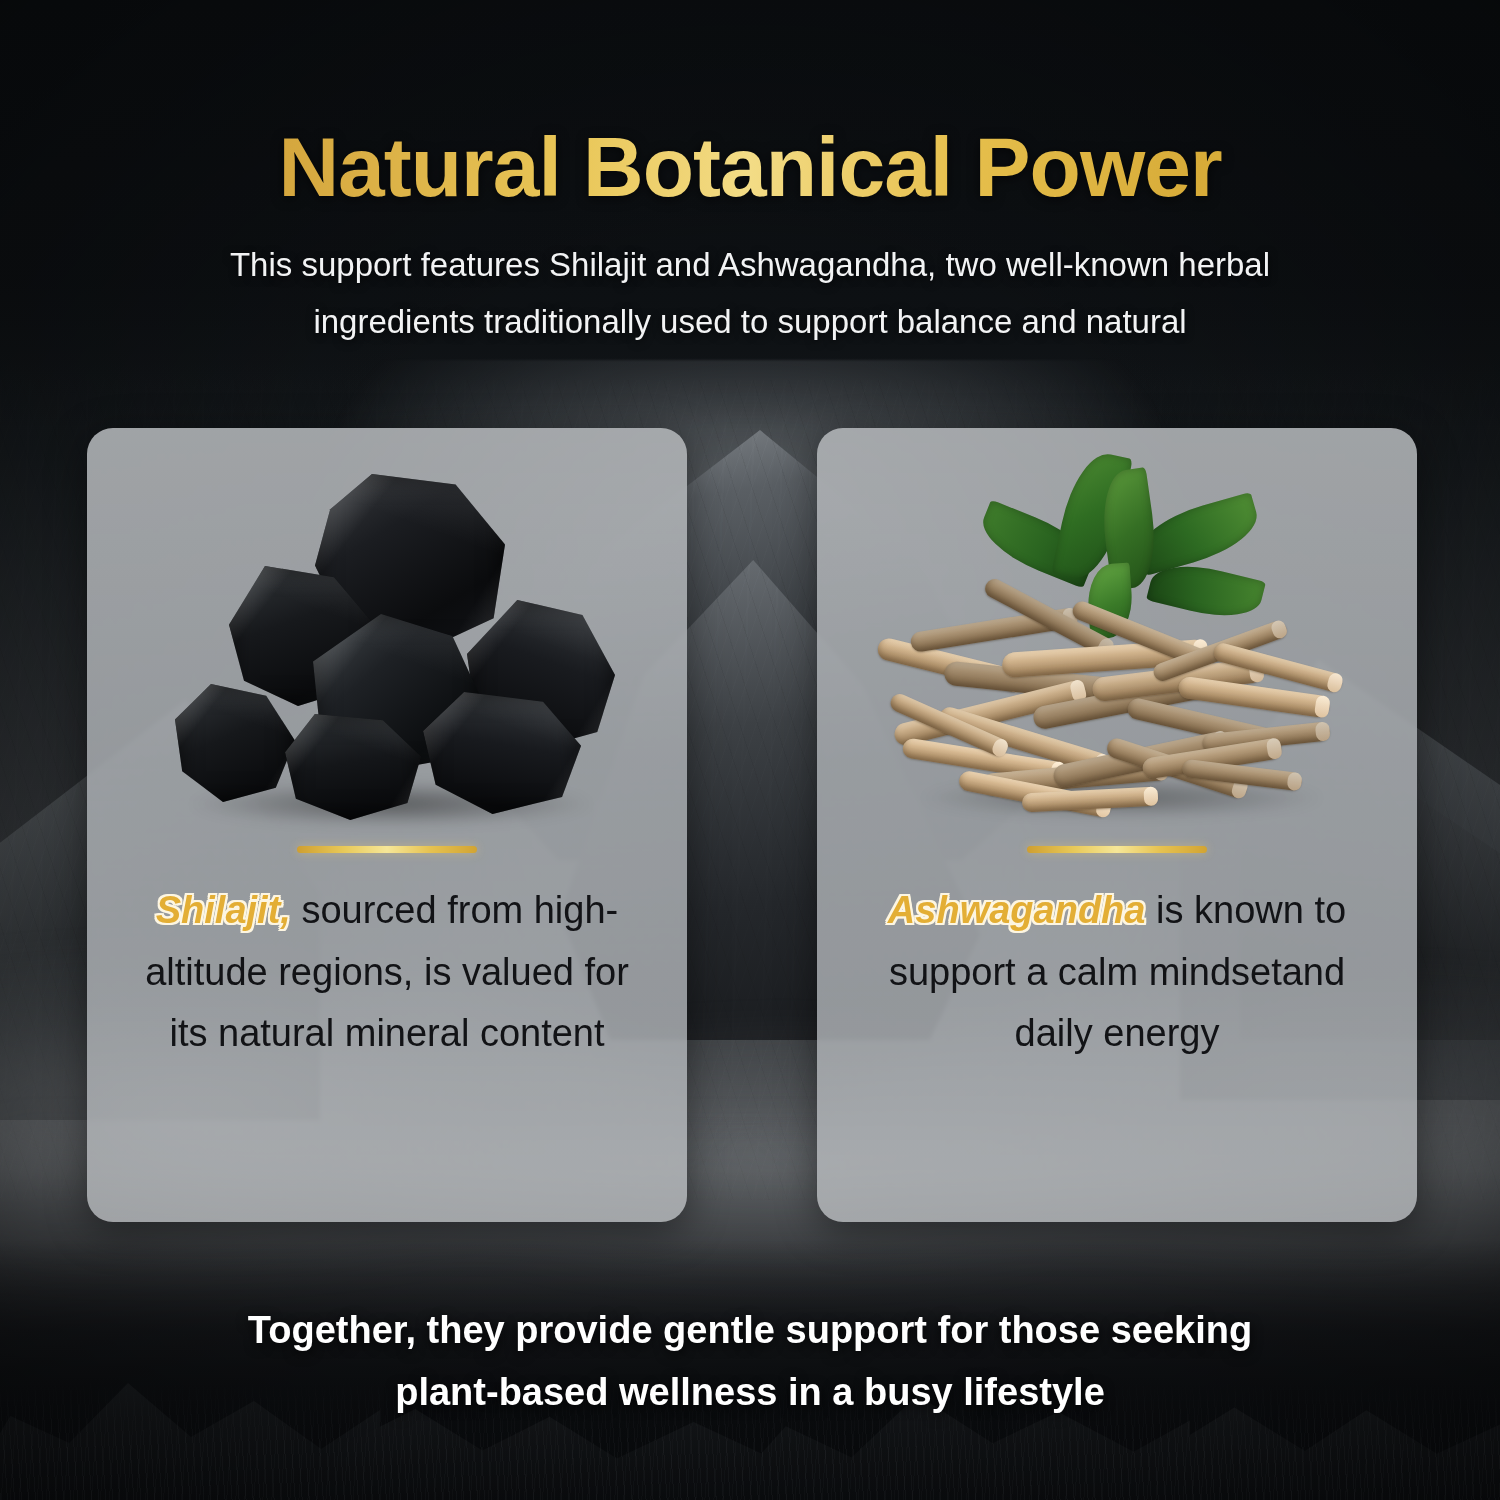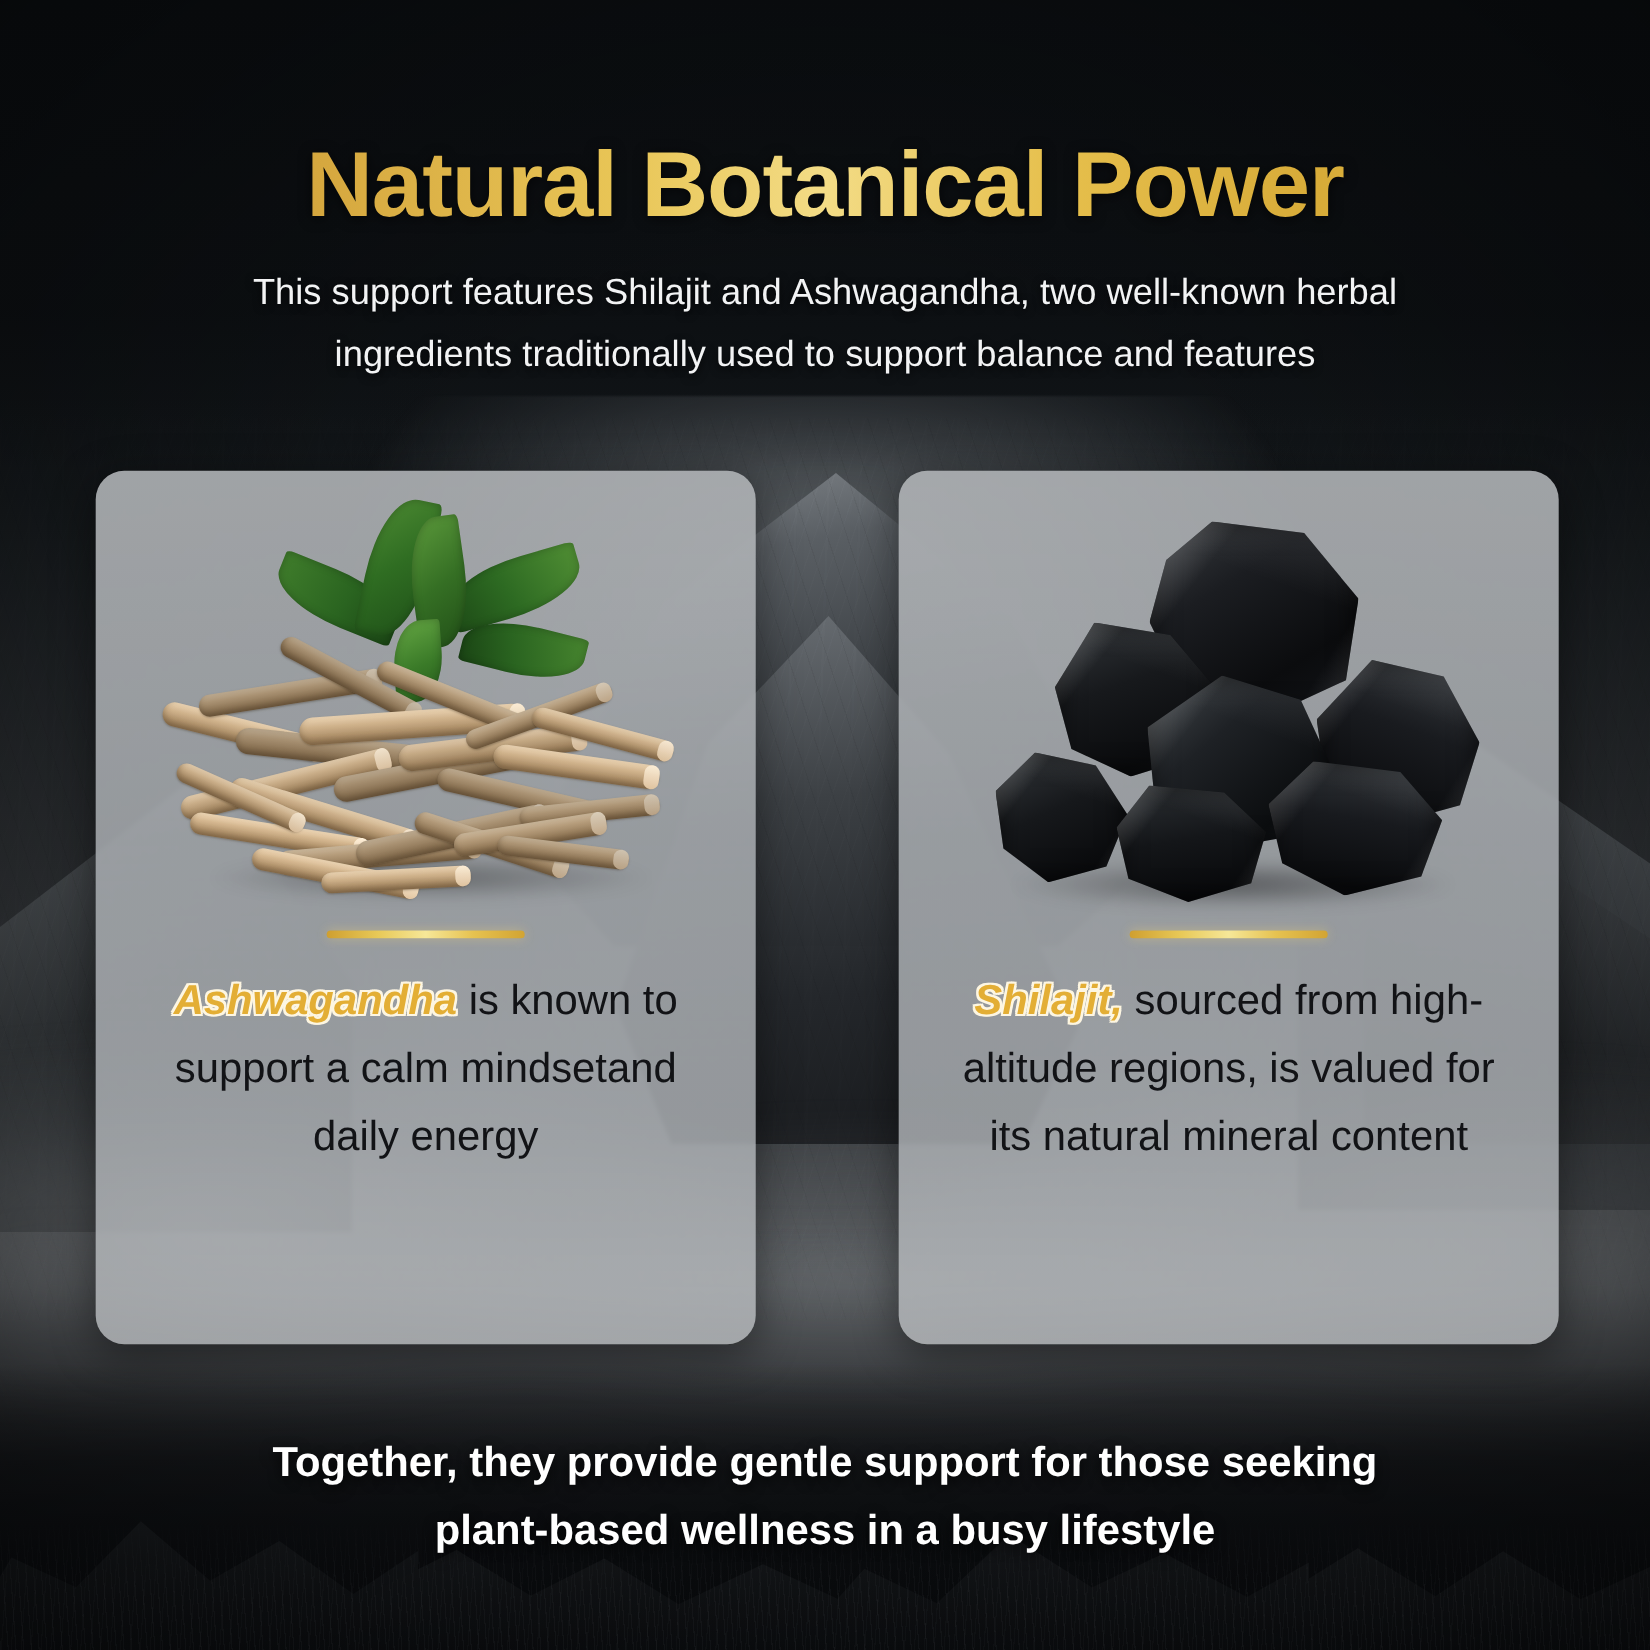--- a/index.html
+++ b/index.html
@@ -209,25 +209,44 @@
     <div class="peak p4"></div>
     <div class="grass"></div>
   </div>
   <div class="top-fade"></div>
   <div class="vignette"></div>
 
   <div class="header">
     <h1 class="title">Natural Botanical Power</h1>
     <div class="subtitle">
       <span>This support features Shilajit and Ashwagandha, two well-known herbal</span><br>
-      <span>ingredients traditionally used to support balance and features</span>
+      <span>ingredients traditionally used to support balance and natural</span>
     </div>
   </div>
 
   <div class="cards">
+
+    <div class="card">
+      <div class="hero">
+        <div class="rockwrap">
+          <div class="rock-shadow"></div>
+          <div class="rock rk1"></div>
+          <div class="rock rk2"></div>
+          <div class="rock rk3"></div>
+          <div class="rock rk4"></div>
+          <div class="rock rk5"></div>
+          <div class="rock rk6"></div>
+          <div class="rock rk7"></div>
+        </div>
+      </div>
+      <div class="divider"></div>
+      <div class="body">
+        <span class="hl">Shilajit,</span><span> sourced from high-altitude regions, is valued for its natural mineral content</span>
+      </div>
+    </div>
 
     <div class="card">
       <div class="hero">
         <div class="rootwrap">
           <div class="leaf lf3"></div>
           <div class="leaf lf4"></div>
           <div class="leaf lf1"></div>
           <div class="leaf lf2"></div>
           <div class="leaf lf5"></div>
           <div class="leaf lf6"></div>
@@ -258,38 +277,19 @@
               <div class="root" style="left: 140px; top: 192px; width: 136px; height: 19px; transform: rotate(-3deg); filter: brightness(1.04);"></div>
               <div class="root" style="left: 300px; top: 168px; width: 120px; height: 18px; transform: rotate(7deg); filter: brightness(0.86);"></div>
             </div>
         </div>
       </div>
       <div class="divider"></div>
       <div class="body">
         <span class="hl">Ashwagandha</span><span> is known to support a calm mindsetand daily energy</span>
       </div>
     </div>
-
-    <div class="card">
-      <div class="hero">
-        <div class="rockwrap">
-          <div class="rock-shadow"></div>
-          <div class="rock rk1"></div>
-          <div class="rock rk2"></div>
-          <div class="rock rk3"></div>
-          <div class="rock rk4"></div>
-          <div class="rock rk5"></div>
-          <div class="rock rk6"></div>
-          <div class="rock rk7"></div>
-        </div>
-      </div>
-      <div class="divider"></div>
-      <div class="body">
-        <span class="hl">Shilajit,</span><span> sourced from high-altitude regions, is valued for its natural mineral content</span>
-      </div>
-    </div>
   </div>
 
   <div class="footer">
     <span class="fl">Together, they provide gentle support for those seeking</span>
     <span class="fl">plant-based wellness in a busy lifestyle</span>
   </div>
 </div>
 
 </body></html>

